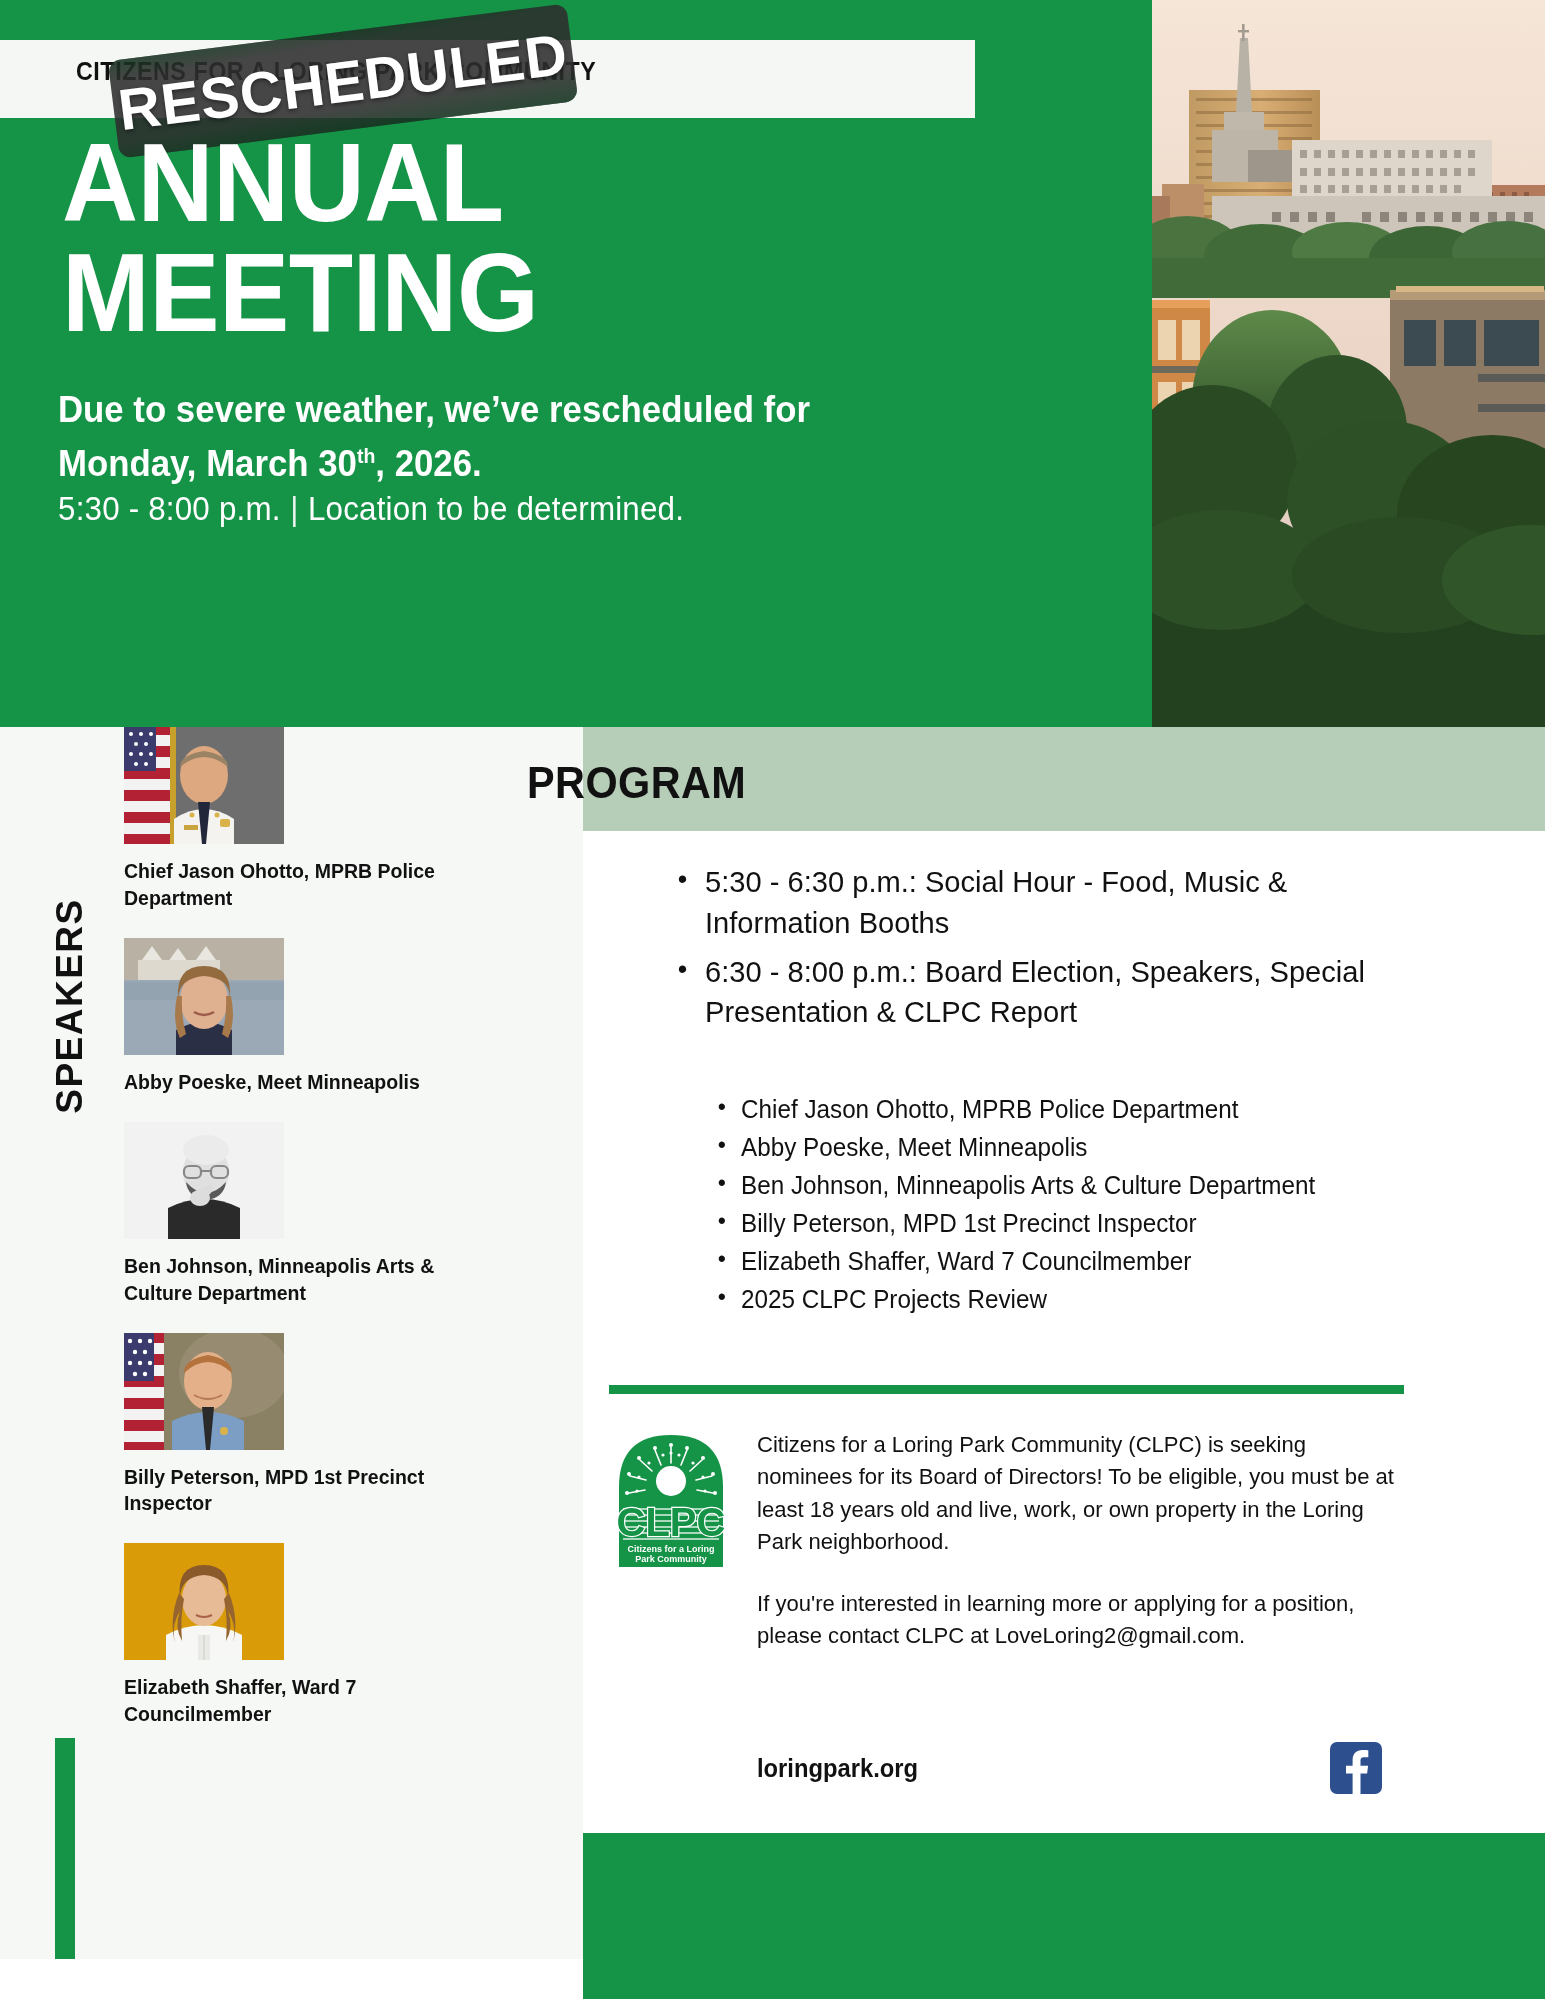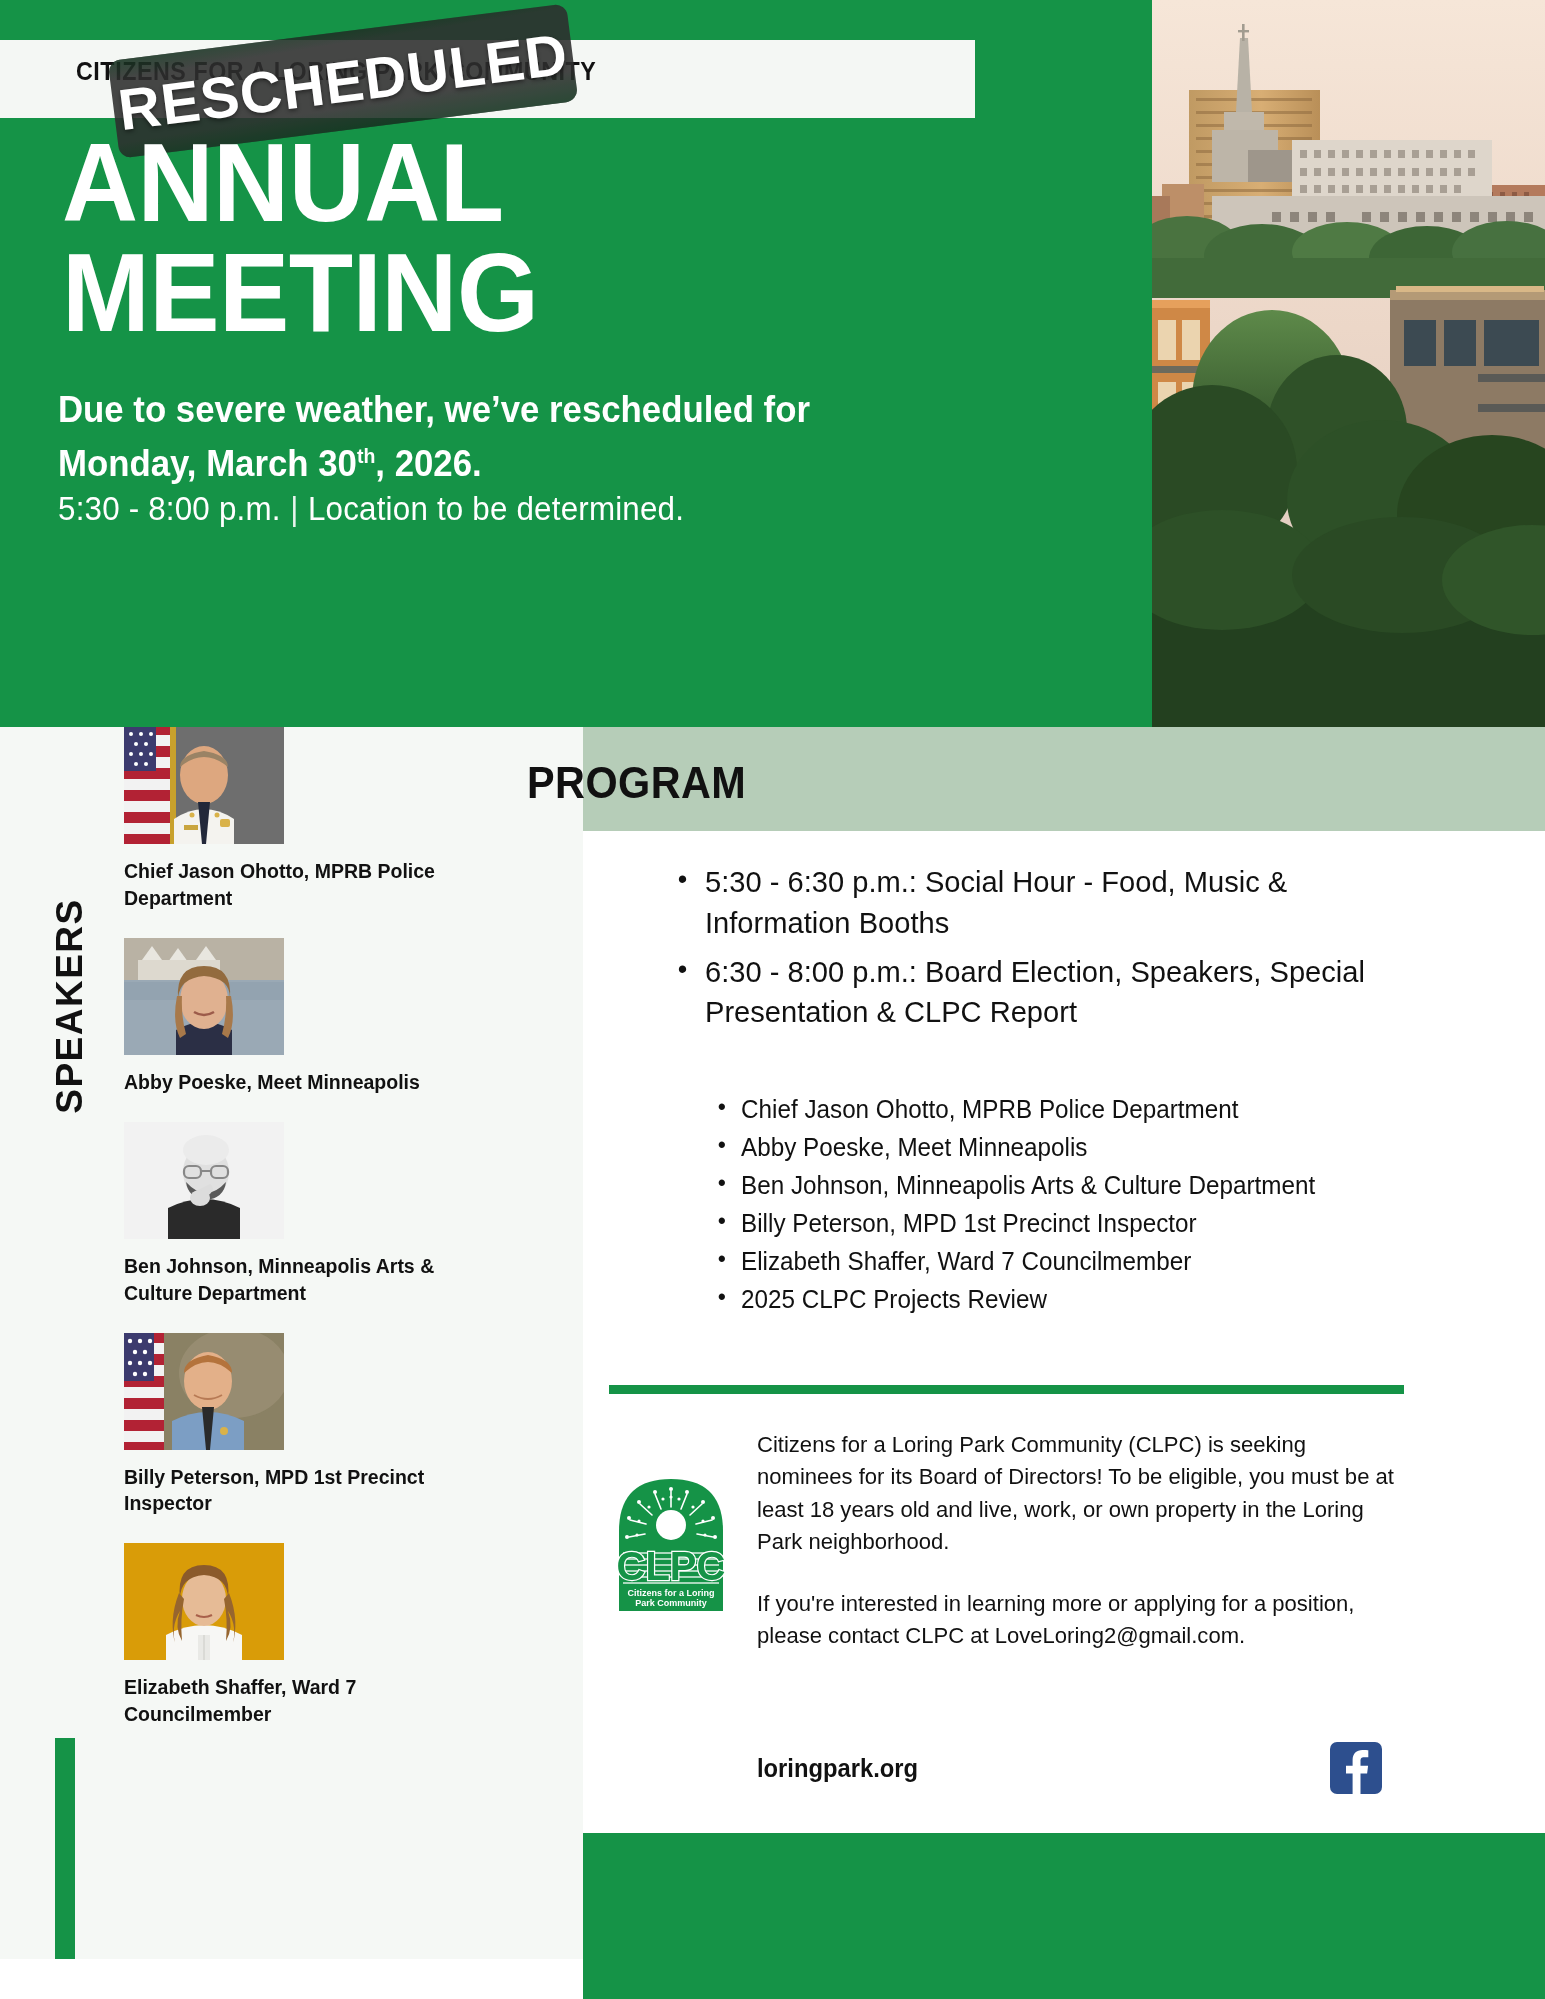--- a/index.html
+++ b/index.html
@@ -261,21 +261,21 @@
     position: absolute;
     left: 609px; top: 1385px;
     width: 795px;
     height: 9px;
     background: #159347;
   }
 
   
   .clpc-logo {
     position: absolute;
-    left: 615px; top: 1473px;
+    left: 615px; top: 1429px;
     width: 112px;
     height: 138px;
     text-align: right;
   }
   .clpc-logo svg { display: block; width: 100%; height: 100%; }
 
   .clpc-text {
     position: absolute;
     left: 757px; top: 1429px;
     width: 660px;

